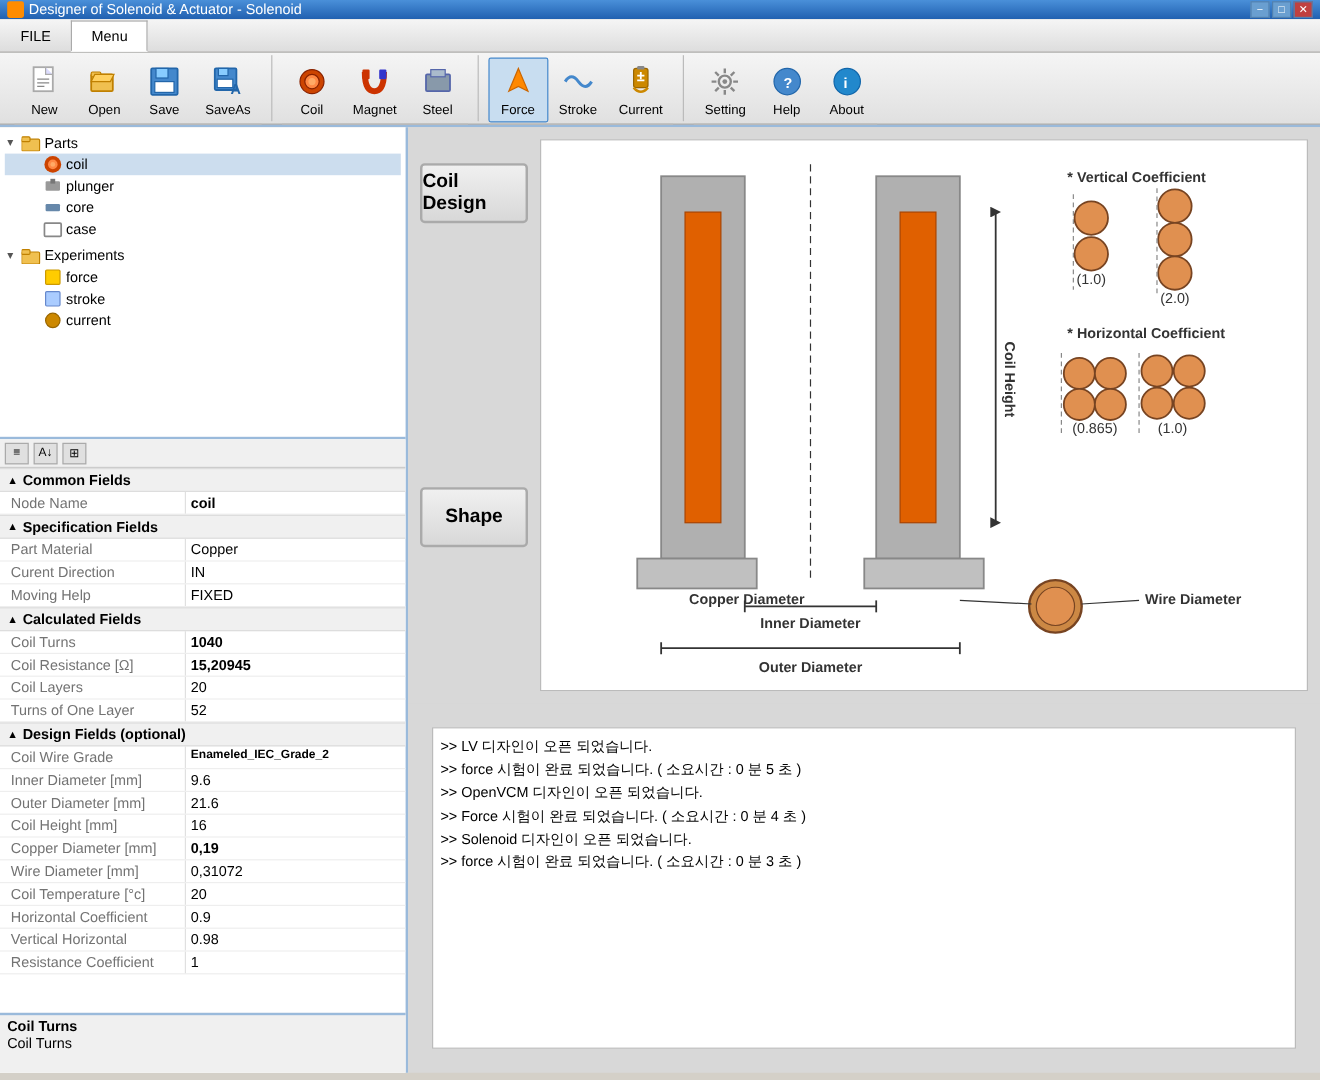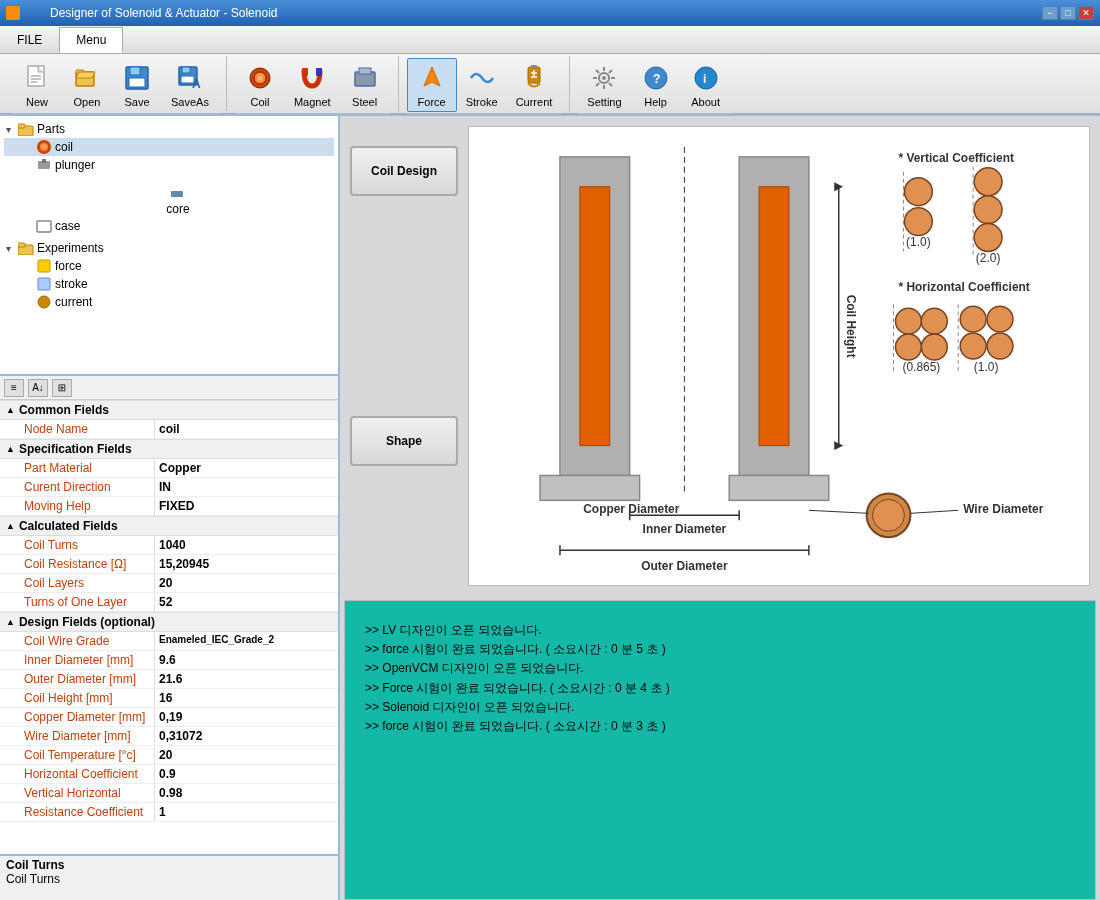--- a/index.html
+++ b/index.html
@@ -2,26 +2,25 @@
 <html><head>
   <meta charset="utf-8">
   <style>
     * { box-sizing: border-box; margin: 0; padding: 0; font-family: 'Segoe UI', Arial, sans-serif; font-size: 12px; }
     body { background: #d4d0c8; width: 1100px; height: 900px; overflow: hidden; }
 
     
     .title-bar {
       background: linear-gradient(to bottom, #4a90d9, #2060b0);
       color: white;
-      height: 26px;
+      height: 16px;
       display: flex;
       align-items: center;
       padding: 0 6px;
       font-size: 11px;
-      gap: 26px;
     }
     .title-bar-icon { width: 14px; height: 14px; margin-right: 4px; background: #ff8c00; border-radius: 2px; display: inline-block; }
     .title-bar-controls { margin-left: auto; display: flex; gap: 2px; }
     .title-bar-btn { width: 16px; height: 14px; background: #6a9fd0; border: 1px solid #5080b0; display: flex; align-items: center; justify-content: center; font-size: 9px; color: white; cursor: pointer; }
     .title-bar-btn.close { background: #c04040; }
 
     
     .menu-bar {
       background: linear-gradient(to bottom, #f5f5f5, #ddd);
       height: 28px;
@@ -135,29 +134,28 @@
       display: flex;
       align-items: center;
       gap: 4px;
     }
     .props-row {
       display: flex;
       border-bottom: 1px solid #eee;
     }
     .props-label {
       flex: 0 0 155px;
-      padding: 2px 4px 2px 24px;
-      color: #c2410c;
+      padding: 2px 4px 2px 9px;
+      color: #737373;
       border-right: 1px solid #e0e0e0;
     }
     .props-value {
       flex: 1;
       padding: 2px 4px;
       color: #000;
-      font-weight: bold;
     }
     .props-value.bold { font-weight: bold; }
 
     
     .status-bar {
       background: #f0f0f0;
       border-top: 2px solid #9abadb;
       padding: 2px 6px;
       height: 50px;
       overflow: hidden;
@@ -178,50 +176,50 @@
       padding: 10px;
       gap: 10px;
     }
     .design-buttons {
       display: flex;
       flex-direction: column;
       gap: 10px;
       margin-top: 20px;
     }
     .design-btn {
-      width: 108px;
+      width: 90px;
       height: 50px;
       background: linear-gradient(to bottom, #f0f0f0, #d8d8d8);
       border: 2px solid #aaa;
       border-radius: 4px;
       display: flex;
       align-items: center;
       justify-content: center;
       cursor: pointer;
-      font-size: 12px;
+      font-size: 16px;
       font-weight: bold;
     }
 
     
     .coil-diagram {
       background: white;
       border: 1px solid #bbb;
       flex: 1;
       height: 460px;
       position: relative;
       overflow: hidden;
     }
 
     
     .log-area {
       flex: 1;
-      background: #14b8a6;
+      background: #ffffff;
       border: 1px solid #bbb;
-      margin: 4px;
-      padding: 20px;
+      margin: 20px;
+      padding: 6px;
       overflow-y: auto;
       font-size: 11px;
       line-height: 1.6;
     }
   </style>
 </head>
 <body>
 
 <div class="title-bar">
   <span class="title-bar-icon"></span>
@@ -444,21 +442,21 @@
         <span class="tree-expand">&nbsp;</span>
         <span class="tree-icon">
           <svg width="16" height="16">
               <rect x="2" y="4" width="12" height="8" fill="#999" rx="1"></rect>
               <rect x="6" y="2" width="4" height="4" fill="#777"></rect>
             </svg>
         </span>
         <span class="tree-label">plunger</span>
       </div>
 
-      <div class="tree-item" style="padding-left:20px;flex-direction:column;">
+      <div class="tree-item" style="padding-left:20px;">
         <span class="tree-expand">&nbsp;</span>
         <span class="tree-icon">
           <svg width="16" height="16">
               <rect x="2" y="5" width="12" height="6" fill="#6688aa" rx="1"></rect>
             </svg>
         </span>
         <span class="tree-label">core</span>
       </div>
 
       <div class="tree-item" style="padding-left:20px;">

